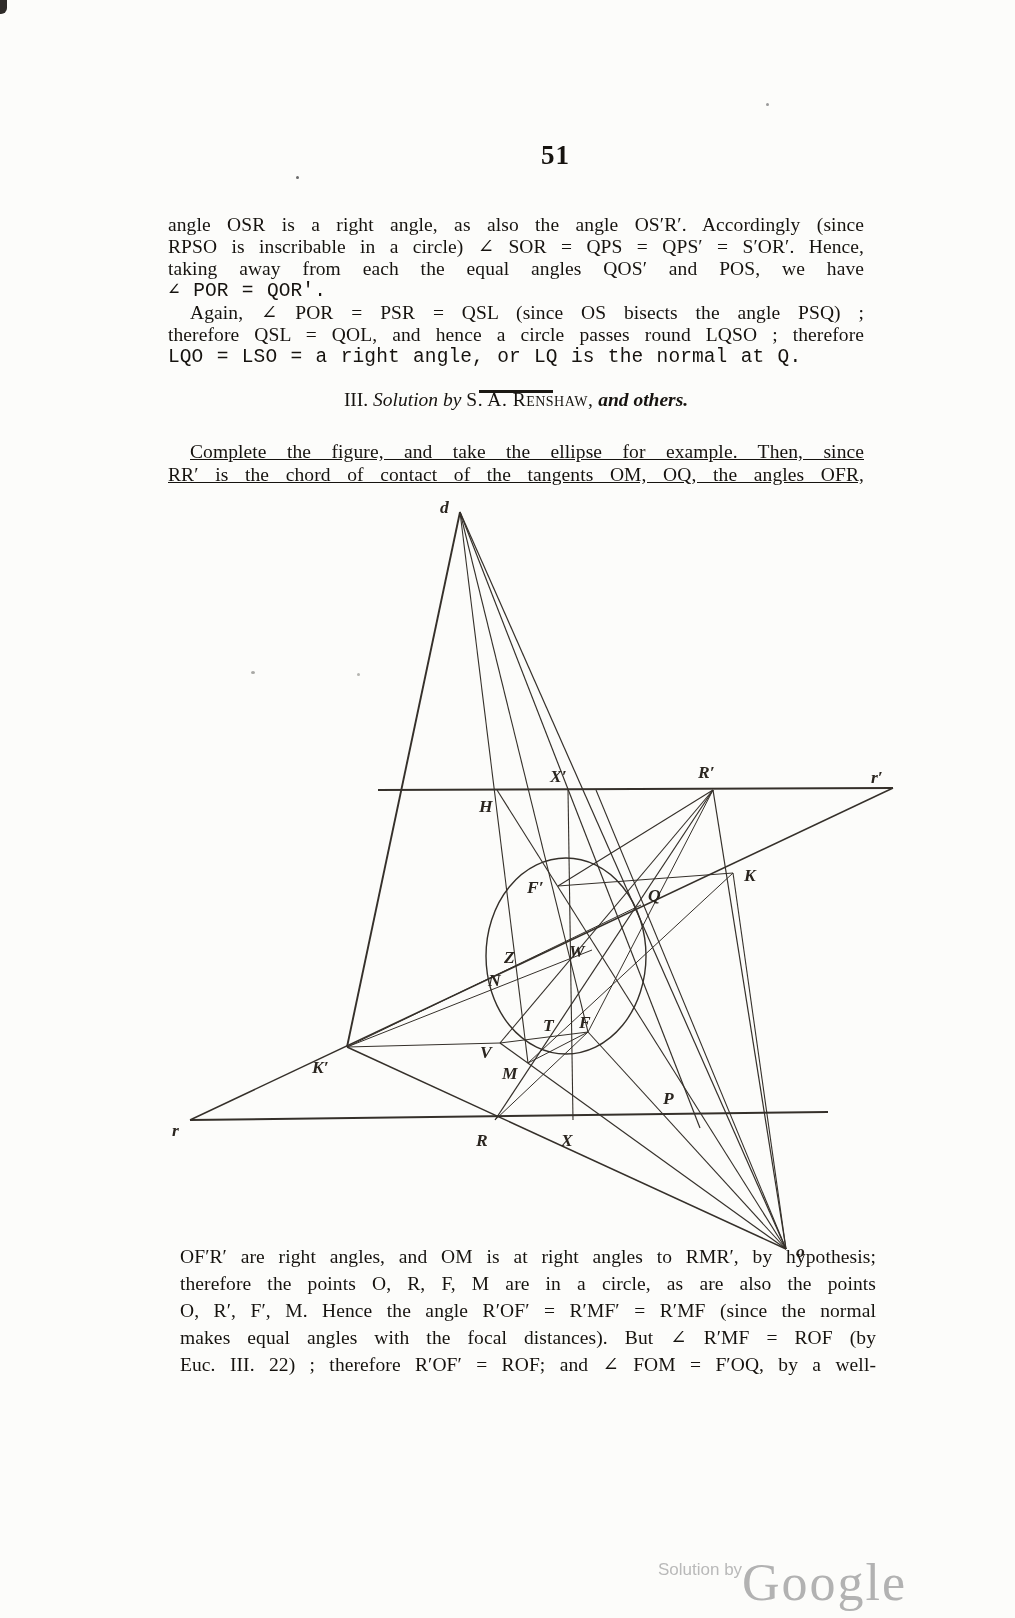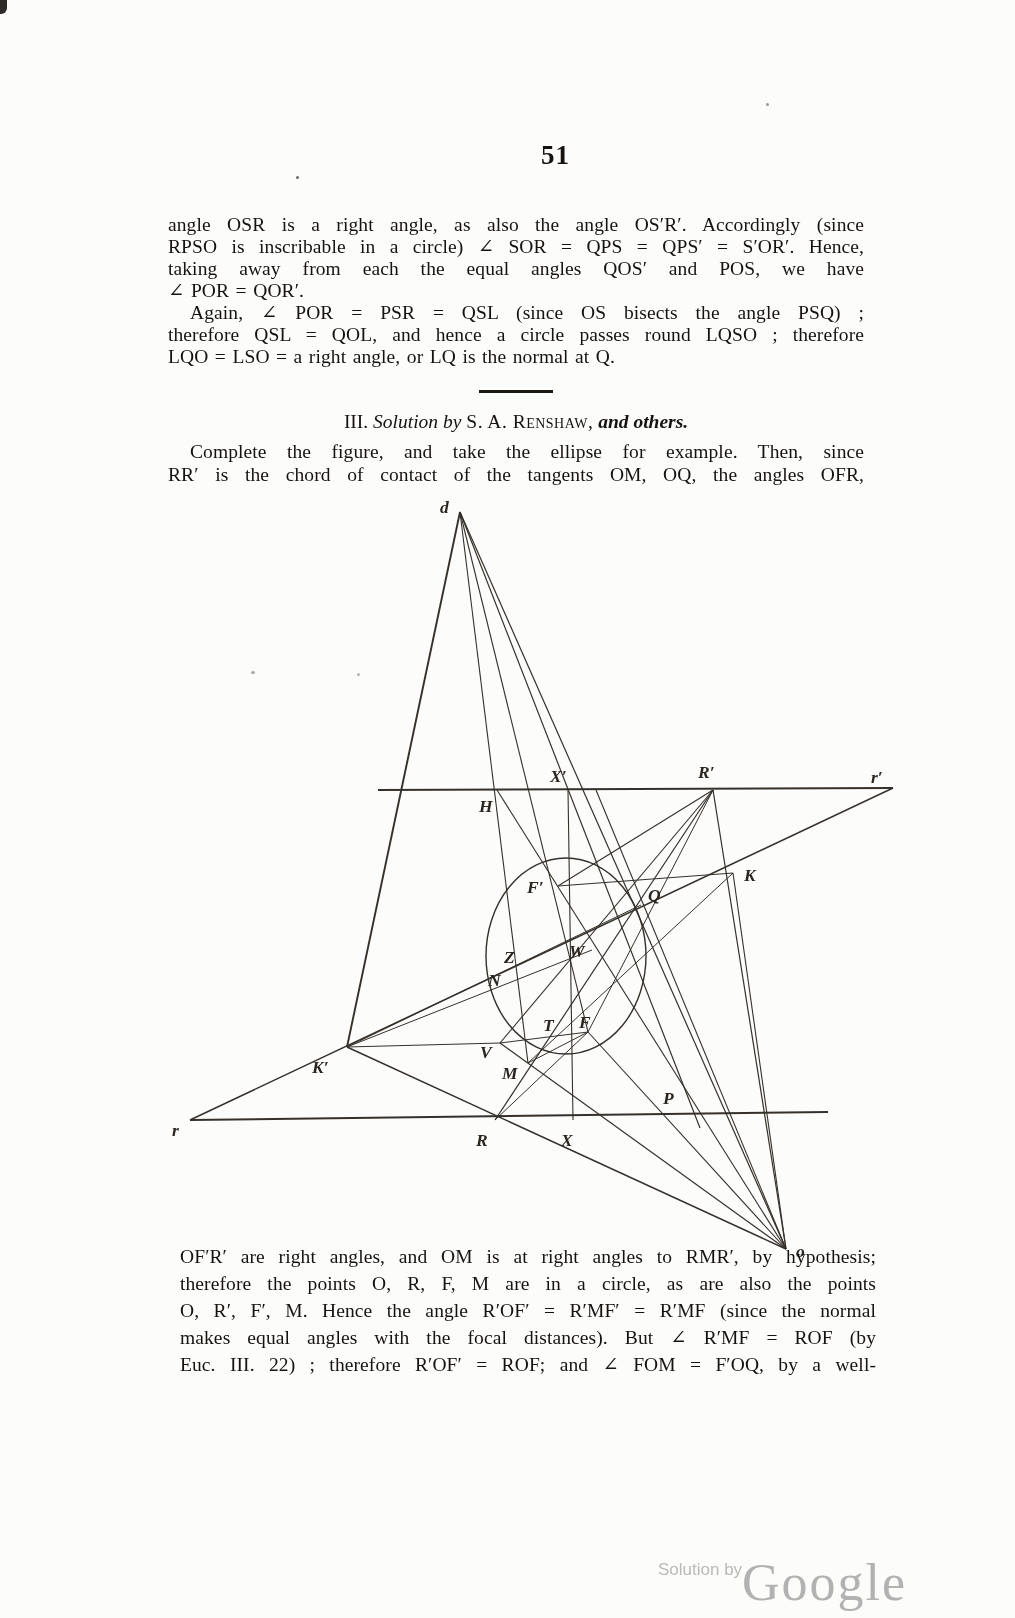--- a/index.html
+++ b/index.html
@@ -13,29 +13,29 @@
     font-size:27px;font-weight:bold;letter-spacing:1px;padding-left:48px;
   }
   .para{position:absolute;left:168px;width:696px;}
   #p1{top:214px;}
   #p2{top:440px;}
   #p3{top:1243px;margin-left:12px;}
   .tline{
     font-size:19.5px;line-height:22px;letter-spacing:.1px;word-spacing:1.5px;
     text-align:justify;text-align-last:justify;white-space:normal;
   }
-  #p2 .tline{line-height:23px;}
+  #p2 .tline{line-height:23px;text-decoration:underline;}
   #p3 .tline{line-height:27px;}
-  .tline.noj{text-align-last:left;}
+  .tline.noj{text-align-last:left;font-family:Liberation Mono, monospace;}
   .tline.ind{text-indent:22px;}
   .divider{
     position:absolute;top:390px;left:479px;width:74px;height:3px;background:#1b1813;
   }
   .heading{
-    position:absolute;top:411px;left:168px;width:696px;text-align:center;
+    position:absolute;top:389px;left:168px;width:696px;text-align:center;
     font-size:19.5px;color:#16130f;
   }
   .heading .it{font-style:italic;}
   .heading .sc{font-variant:small-caps;letter-spacing:.5px;}
   .heading .bi{font-style:italic;font-weight:bold;}
   #fig{position:absolute;left:160px;top:490px;width:750px;height:780px;}
   .figlabel{font-family:"Liberation Serif","DejaVu Serif",serif;font-style:italic;
     font-size:17.5px;font-weight:bold;fill:#2a251f;}
   .watermark-prefix{
     position:absolute;left:658px;top:1560px;

